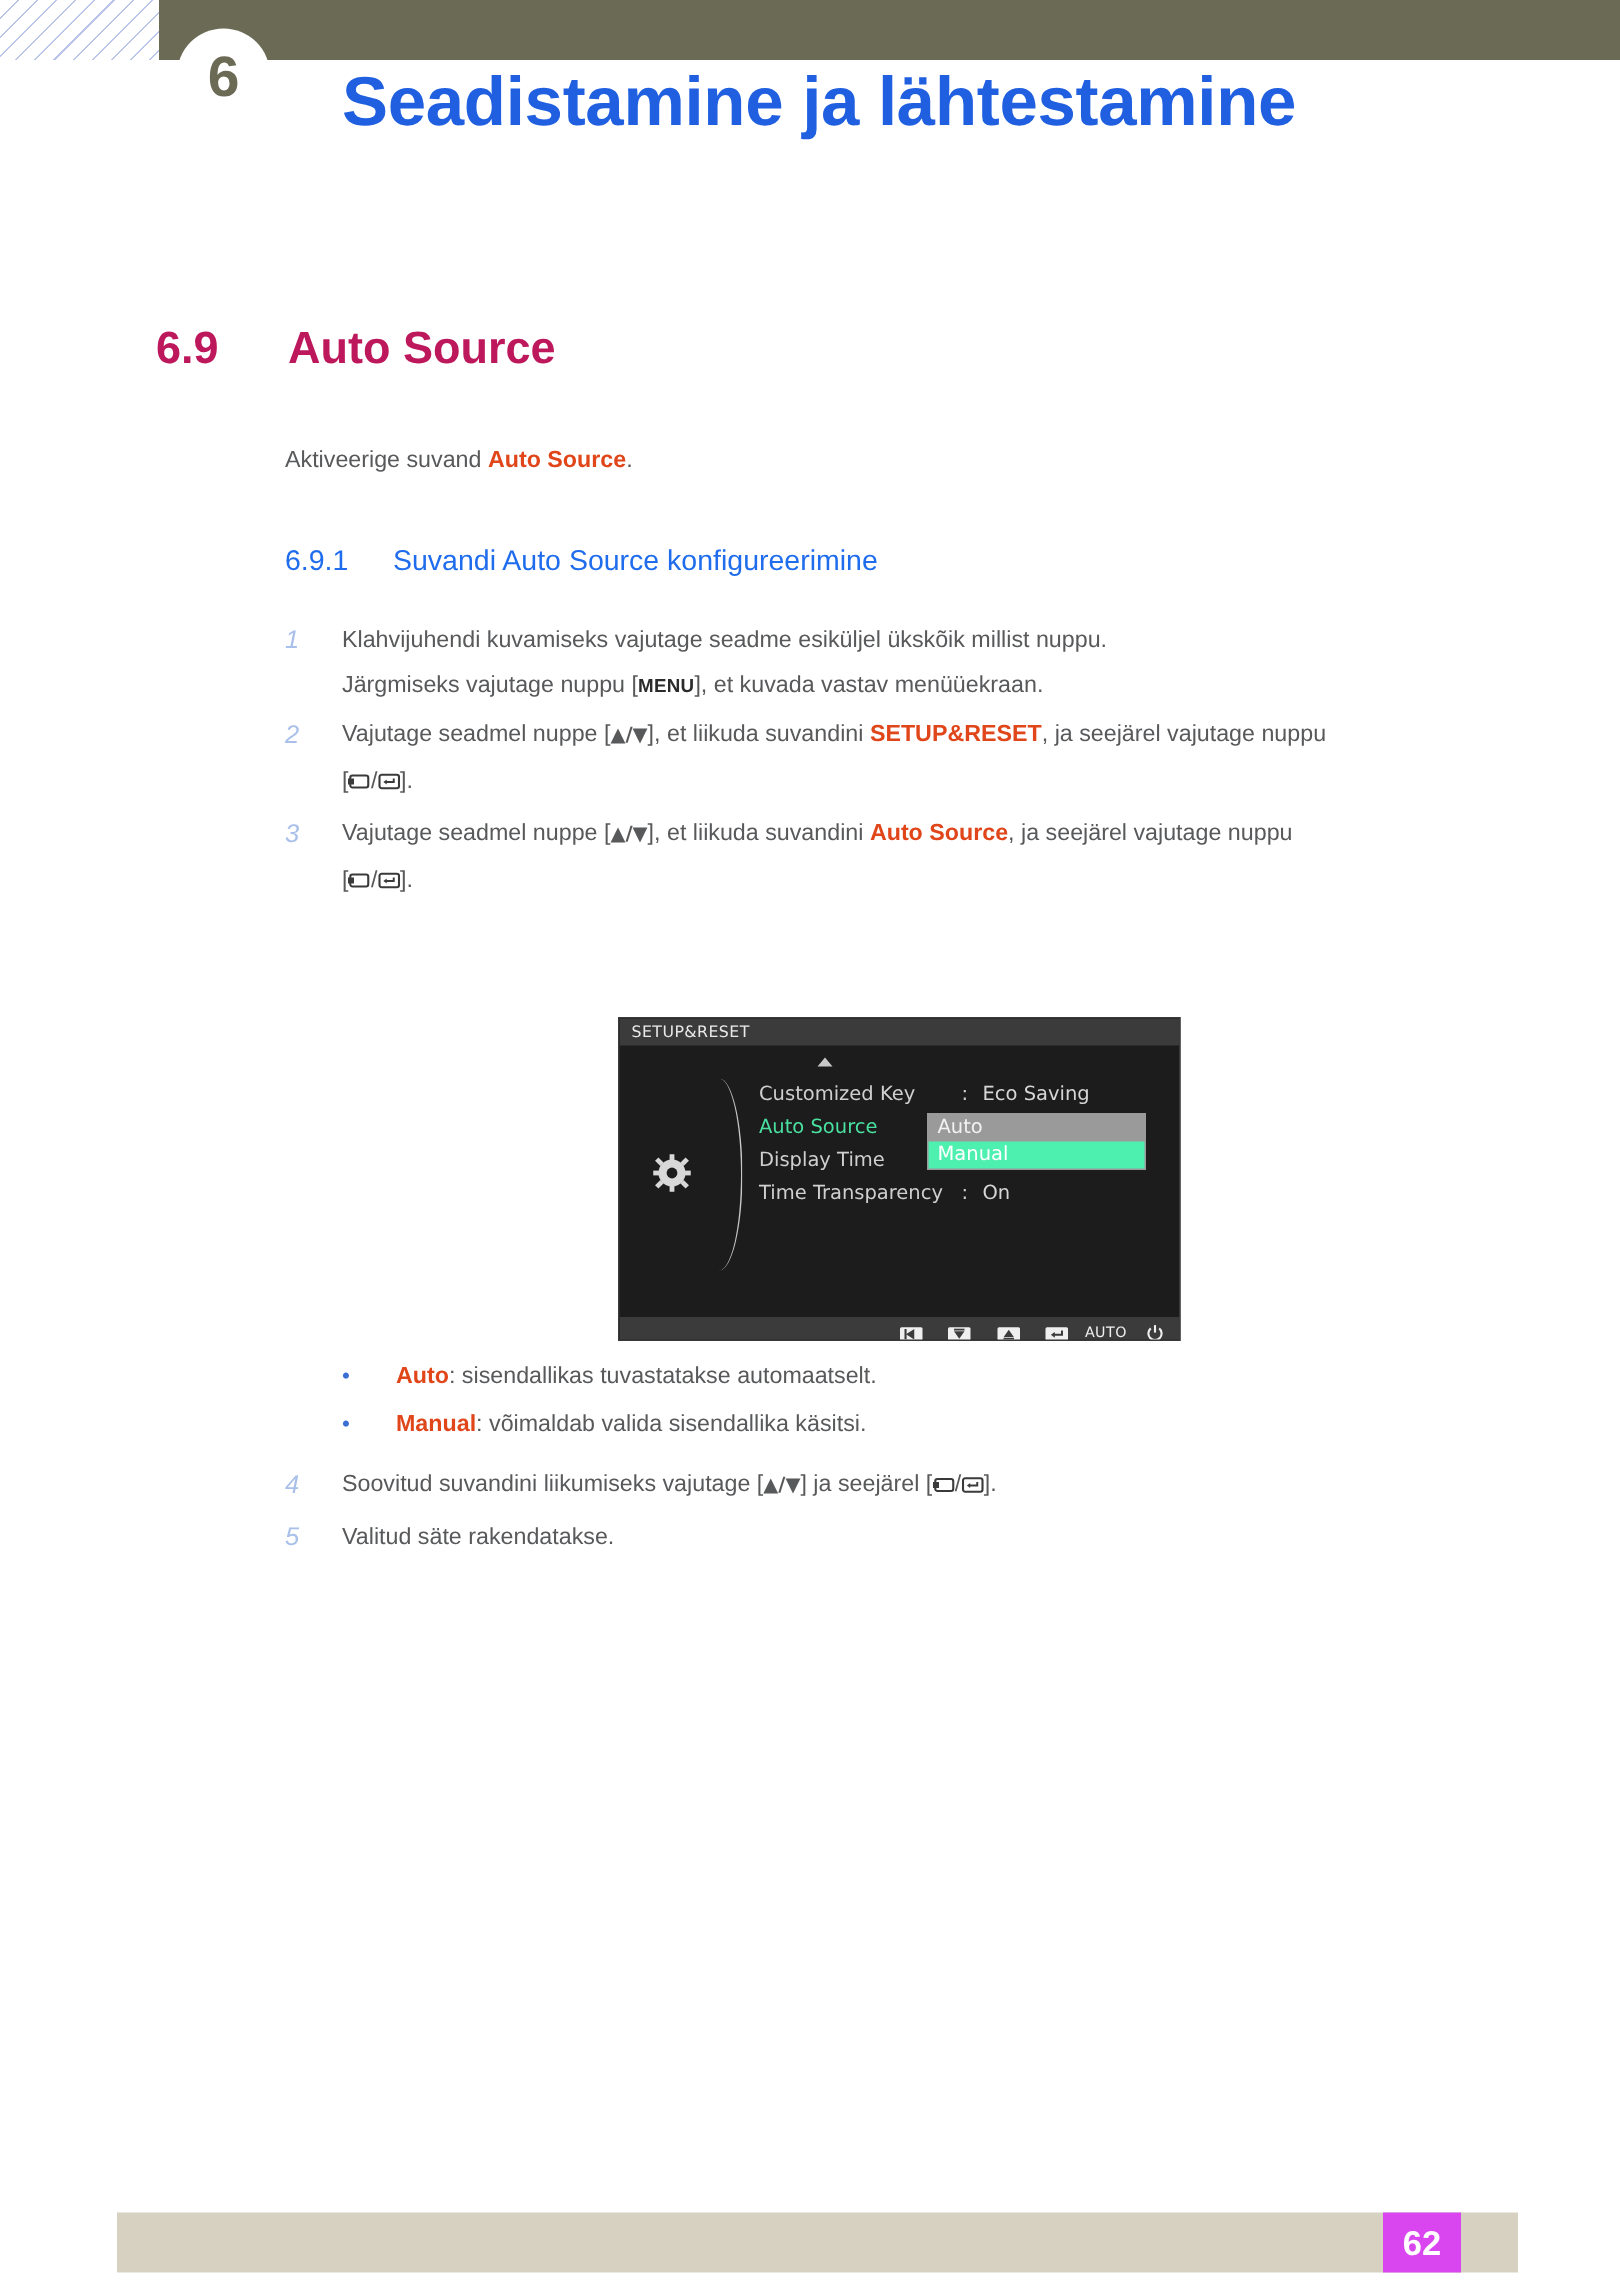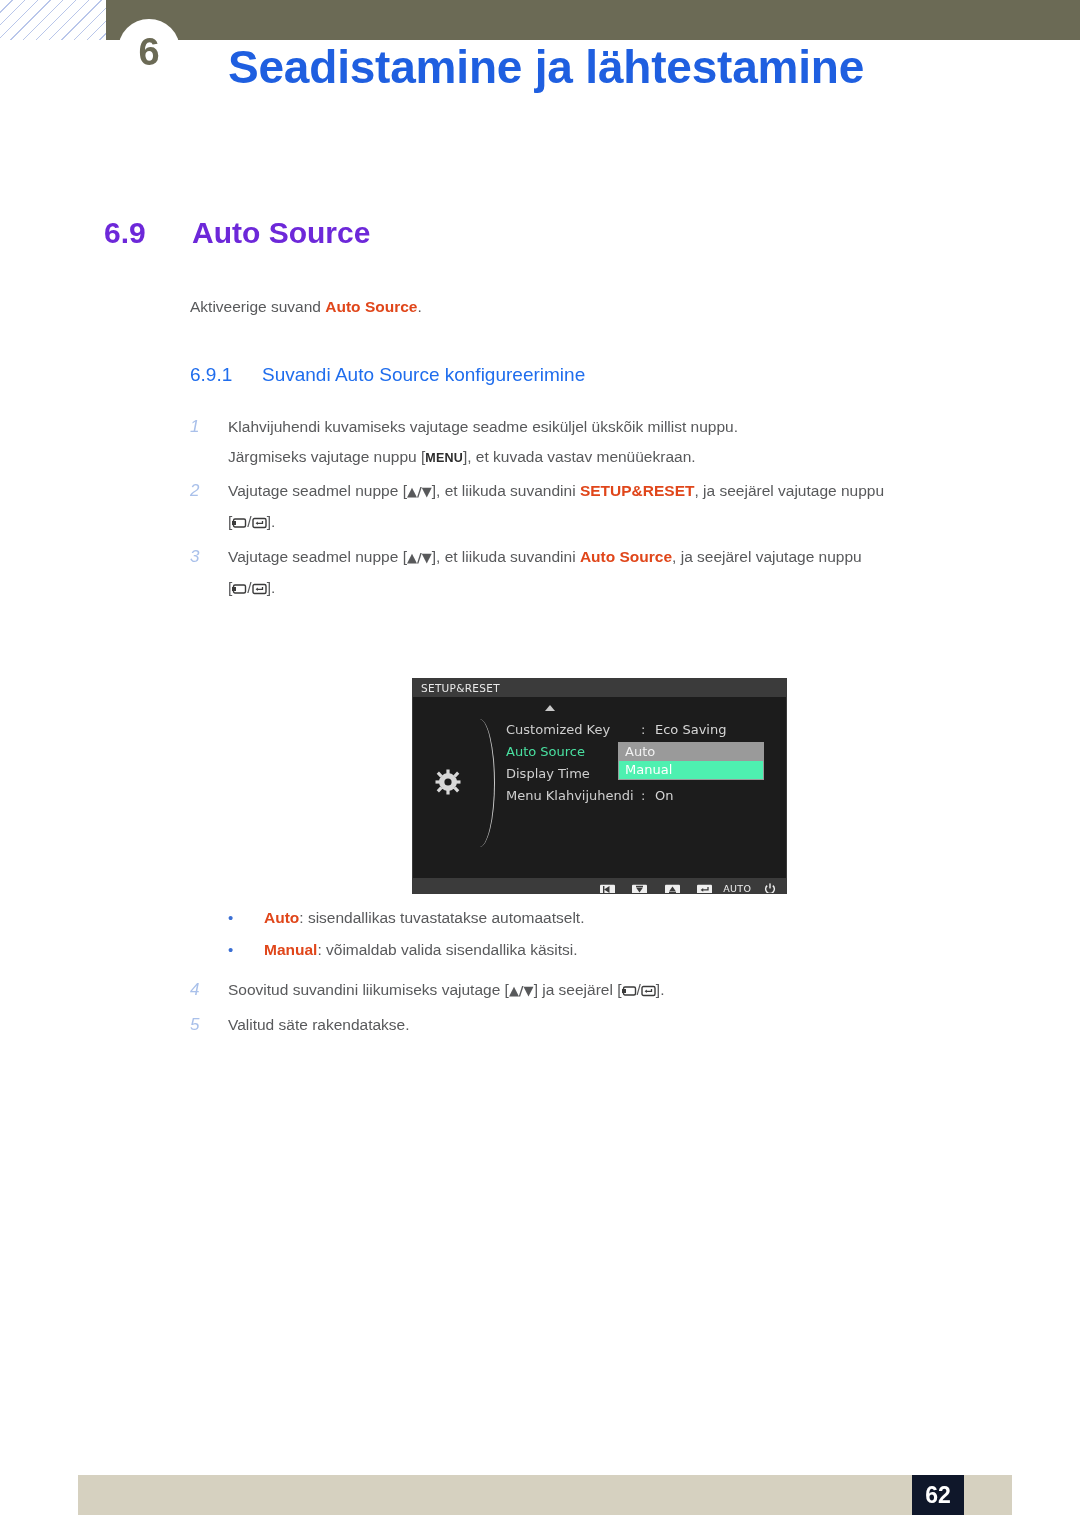--- a/index.html
+++ b/index.html
@@ -54,21 +54,21 @@
     letter-spacing: -0.2px;
     white-space: nowrap;
   }
 
   
   .content { position: absolute; left: 0; top: 0; width: 1080px; }
 
   .h1 {
     position: absolute; left: 104px; top: 216px;
     font-size: 30px; font-weight: bold;
-    color: #6d28d9;
+    color: #be185d;
     white-space: nowrap;
   }
   .h1 .num { display: inline-block; width: 88px; }
 
   .intro {
     position: absolute; left: 190px; top: 298px;
     font-size: 15.5px; color: #58595b;
     white-space: nowrap;
   }
   .kw { color: #e0461a; font-weight: bold; }
@@ -203,23 +203,23 @@
   .footer-text {
     position: absolute;
     right: 110px; top: 0; height: 40px;
     line-height: 40px;
     font-size: 16px; font-weight: bold;
     color: #6a6254;
     white-space: nowrap;
   }
   .page-num {
     position: absolute;
-    right: 48px; top: 0;
+    right: 38px; top: 0;
     width: 52px; height: 40px;
-    background: #0f172a;
+    background: #d946ef;
     color: #ffffff;
     font-size: 23px; font-weight: bold;
     display: flex; align-items: center; justify-content: center;
   }
 </style>
 </head>
 <body>
 
 <div class="hatch"></div>
 <div class="header-bar"></div>
@@ -322,21 +322,21 @@
         <div class="osd-row">
           <span class="osd-label">Customized Key</span><span class="osd-colon">:</span><span class="osd-val">Eco Saving</span>
         </div>
         <div class="osd-row active">
           <span class="osd-label">Auto Source</span><span class="osd-colon">:</span>
         </div>
         <div class="osd-row">
           <span class="osd-label">Display Time</span><span class="osd-colon">:</span>
         </div>
         <div class="osd-row">
-          <span class="osd-label">Menu Klahvijuhendi</span><span class="osd-colon">:</span><span class="osd-val">On</span>
+          <span class="osd-label">Time Transparency</span><span class="osd-colon">:</span><span class="osd-val">On</span>
         </div>
       </div>
 
       <div class="dropdown">
         <div class="dd-item plain">Auto</div>
         <div class="dd-item sel">Manual</div>
       </div>
 
       <div class="osd-foot">
         <div class="foot-btn">

